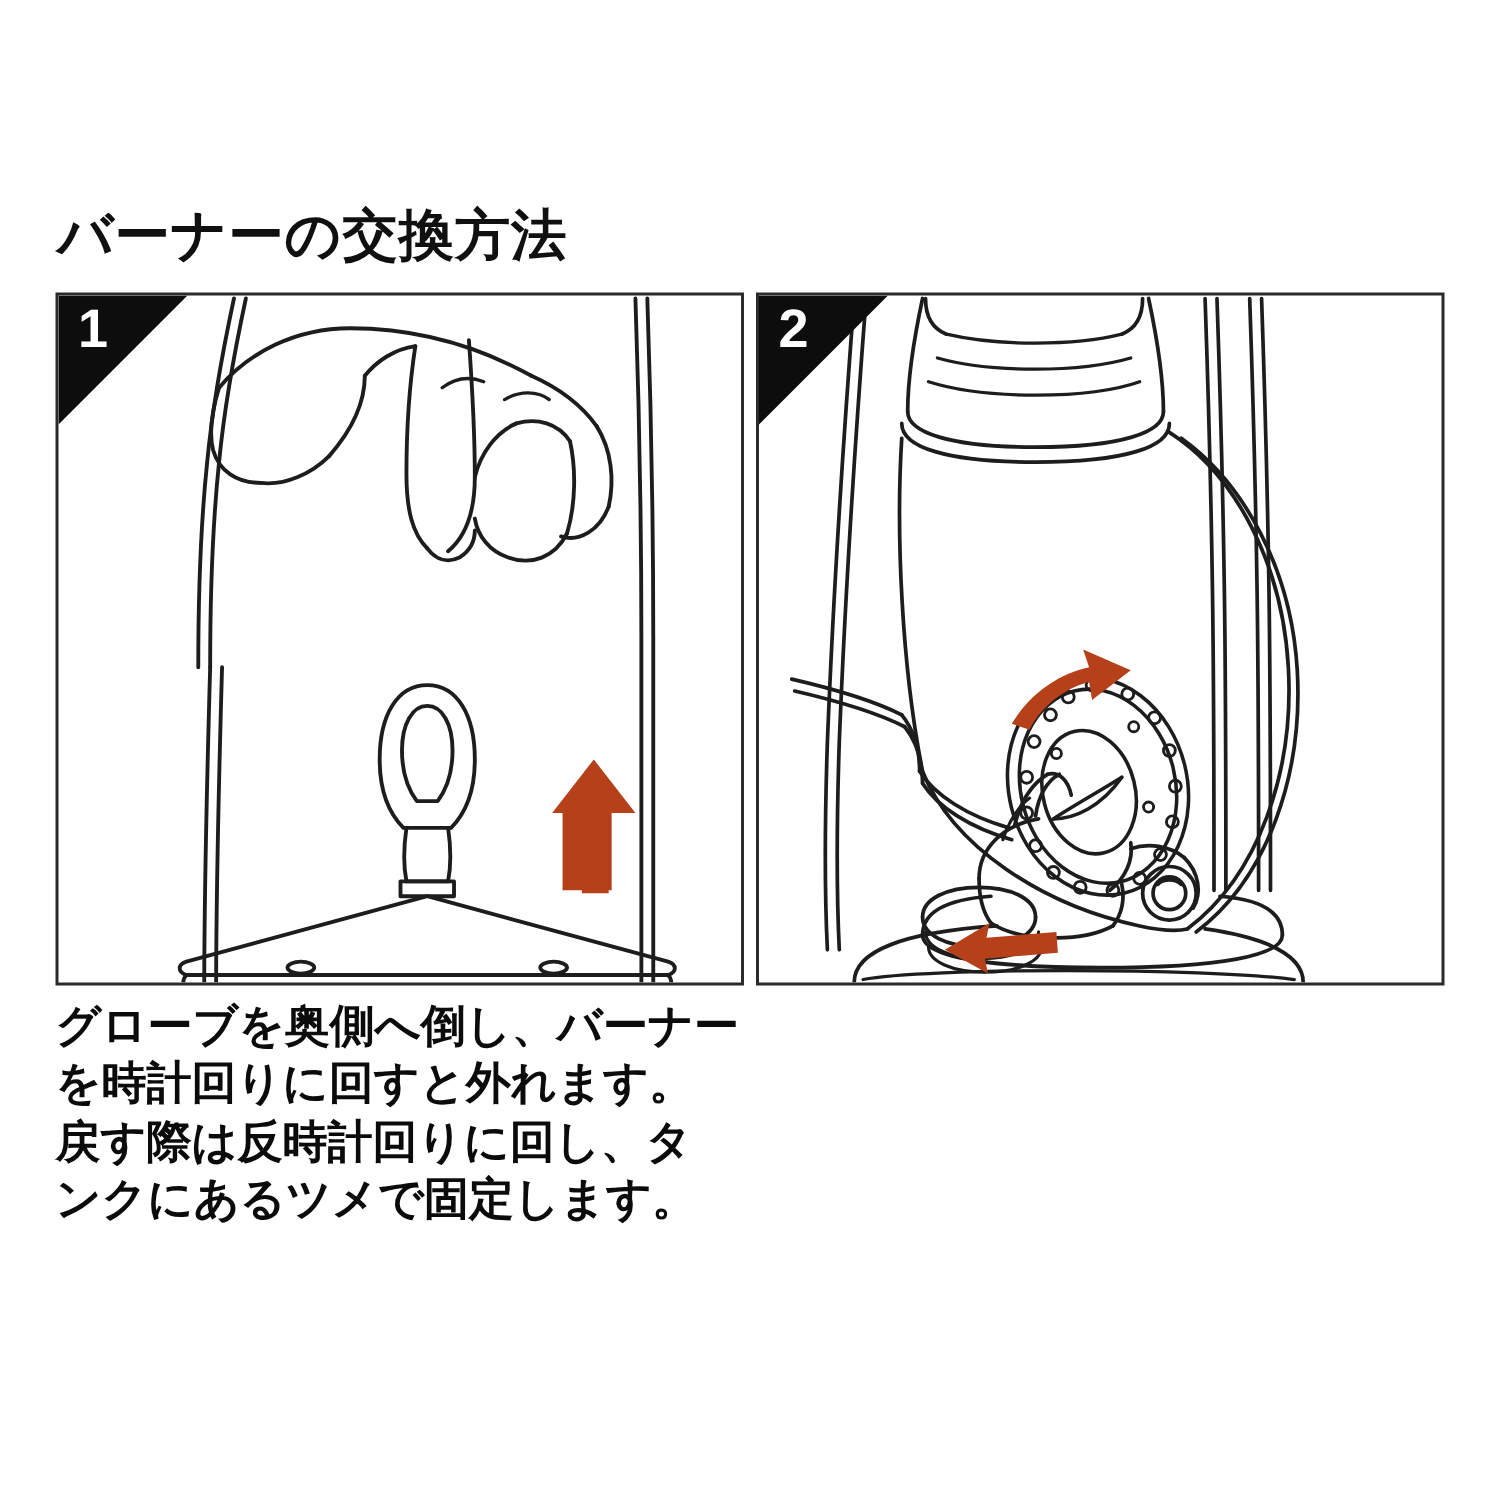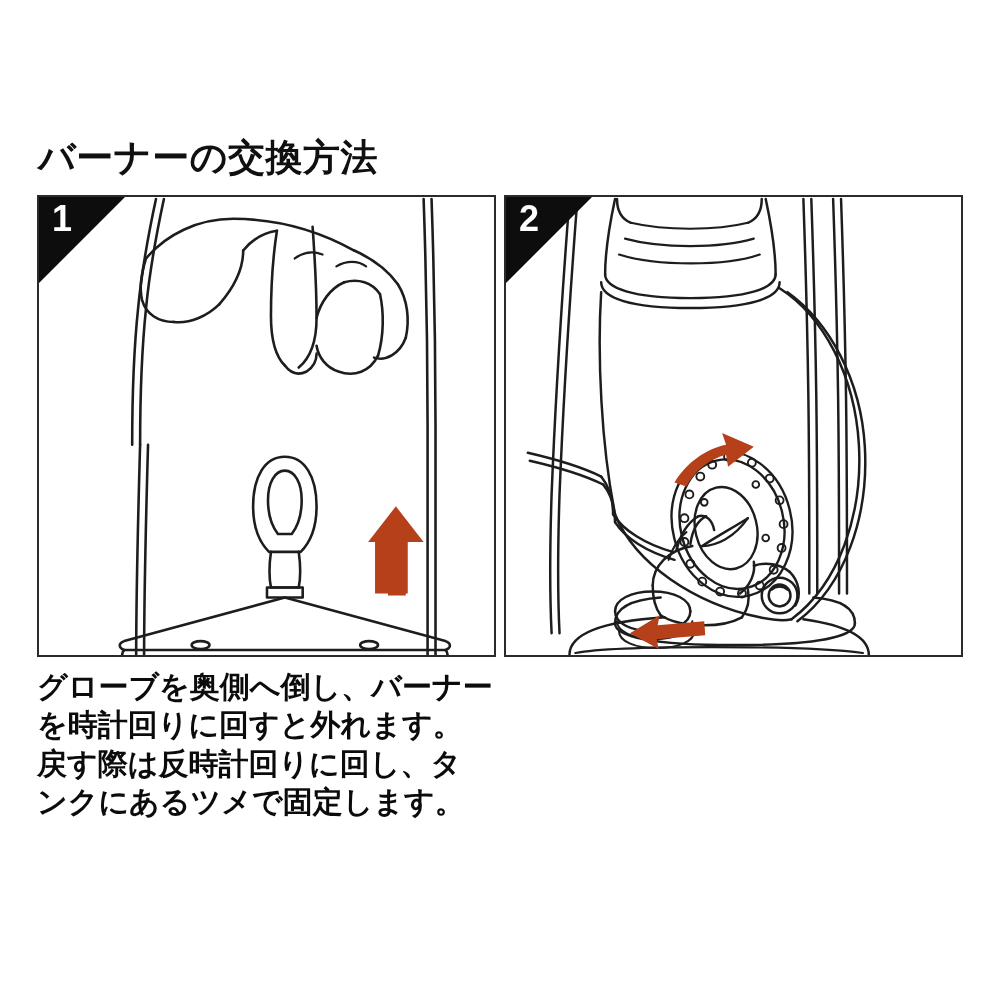--- a/index.html
+++ b/index.html
@@ -103,21 +103,21 @@
   }
   .caption {
     width: 459px;
     font-size: 30.5px;
     font-weight: 700;
     line-height: 1.28;
     color: #0b0b0b;
     letter-spacing: 0px;
     white-space: pre-line;
   }
-  .caption-2 { font-size: 30px; }
+  .caption-2 { font-size: 30px; font-family: Liberation Mono, monospace; }
 </style>
 </head>
 <body>
 
 <div class="sheet">
 
   <div class="title">バーナーの交換方法</div>
 
   <div class="panels">
 

